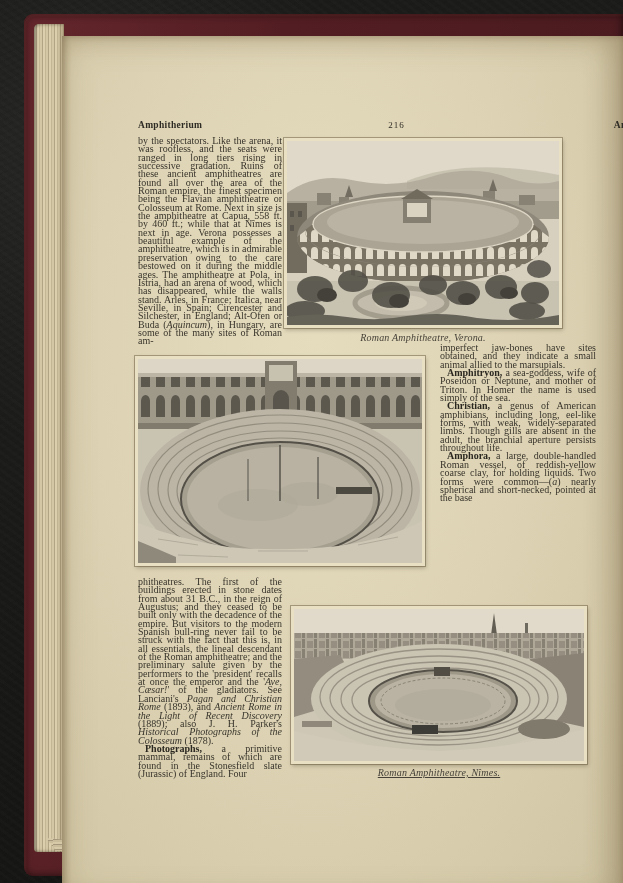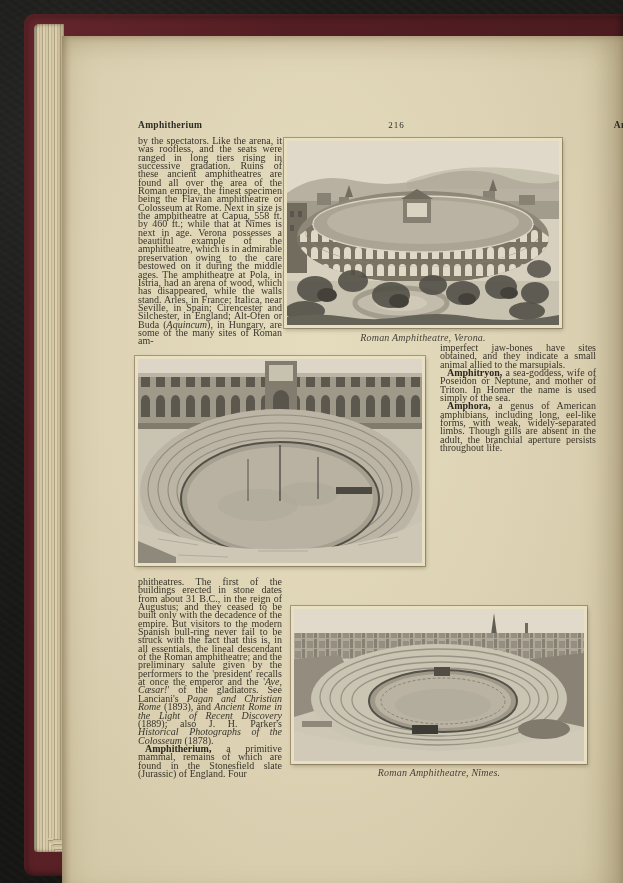--- a/index.html
+++ b/index.html
@@ -72,21 +72,21 @@
   .photo svg{display:block;filter:sepia(.15) saturate(.8);}
   .photo-verona{left:222px;top:102px;}
   .photo-arles{left:73px;top:320px;}
   .photo-nimes{left:229px;top:570px;}
   .caption{
     position:absolute;font-style:italic;font-size:10px;letter-spacing:.2px;
     text-align:center;color:#454138;
   }
   .cap-verona{left:222px;top:296px;width:278px;}
   .cap-arles{left:73px;top:533px;width:290px;}
-  .cap-nimes{left:229px;top:731px;width:296px;}
+  .cap-nimes{left:229px;top:731px;width:296px;text-decoration:underline;}
 </style>
 </head>
 <body>
 
 <div class="leather-texture"></div>
 <div class="cover"></div>
 <div class="pages-edge"></div>
 <div class="pages-edge-bottom"></div>
 
 <div class="page">
@@ -186,26 +186,27 @@
       <line x1="110" y1="100" x2="110" y2="142" stroke="#3c3a33" stroke-width=".8"></line>
       <path d="M0,204 L0,164 Q40,180 90,188 Q142,193 200,187 Q250,180 284,162 L284,204 Z" fill="#c6c1b2"></path>
       <path d="M20,180 L60,186 M120,192 L170,192 M220,186 L260,178 M40,196 L90,198" stroke="#a59f90" stroke-width=".8" fill="none"></path>
       <path d="M0,204 L0,182 Q20,190 38,198 L38,204 Z" fill="#8a8577"></path>
     </svg>
   </figure>
 
   <div class="col col-right">
       <p class="para">imperfect jaw-bones have sites obtained, and they indicate a small animal allied to the marsupials.</p>
       <p class="para indent"><b class="lead">Amphitryon,</b> a sea-goddess, wife of Poseidon or Neptune, and mother of Triton. In Homer the name is used simply of the sea.</p>
-      <p class="para indent"><b class="lead">Amphora,</b> a genus of American amphibians, including long, eel-like forms, with weak, widely-separated limbs. Though gills are absent in the adult, the branchial aperture persists throughout life.</p>
+      <p class="para indent"><b class="lead">Christian,</b> a genus of American amphibians, including long, eel-like forms, with weak, widely-separated limbs. Though gills are absent in the adult, the branchial aperture persists throughout life.</p>
+      <p class="para indent"><b class="lead">Amphora,</b> a large, double-handled Roman vessel, of reddish-yellow coarse clay, for holding liquids. Two forms were common—(<i>a</i>) nearly spherical and short-necked, pointed at the base</p>
     </div>
 
   <div class="col col-left-bottom">
       <p class="para">phitheatres. The first of the buildings erected in stone dates from about 31 B.C., in the reign of Augustus; and they ceased to be built only with the decadence of the empire. But visitors to the modern Spanish bull-ring never fail to be struck with the fact that this is, in all essentials, the lineal descendant of the Roman amphitheatre; and the preliminary salute given by the performers to the 'president' recalls at once the emperor and the '<i>Ave, Cæsar!</i>' of the gladiators. See Lanciani's <i>Pagan and Christian Rome</i> (1893), and <i>Ancient Rome in the Light of Recent Discovery</i> (1889); also J. H. Parker's <i>Historical Photographs of the Colosseum</i> (1878).</p>
-      <p class="para indent"><b class="lead">Amphitherium,</b> a primitive mammal, remains of which are found in the Stonesfield slate (Jurassic) of England. Four</p>
+      <p class="para indent"><b class="lead">Photographs,</b> a primitive mammal, remains of which are found in the Stonesfield slate (Jurassic) of England. Four</p>
     </div>
 
   <figure class="photo photo-nimes">
     <svg width="290" height="152" viewBox="0 0 290 152">
       <defs>
         <pattern id="cityP" width="12" height="10" patternUnits="userSpaceOnUse">
           <rect width="12" height="10" fill="#a9a395"></rect>
           <rect x="1" y="2" width="6" height="7" fill="#918b7d"></rect>
           <rect x="8" y="0" width="3" height="9" fill="#837d6f"></rect>
         </pattern>

